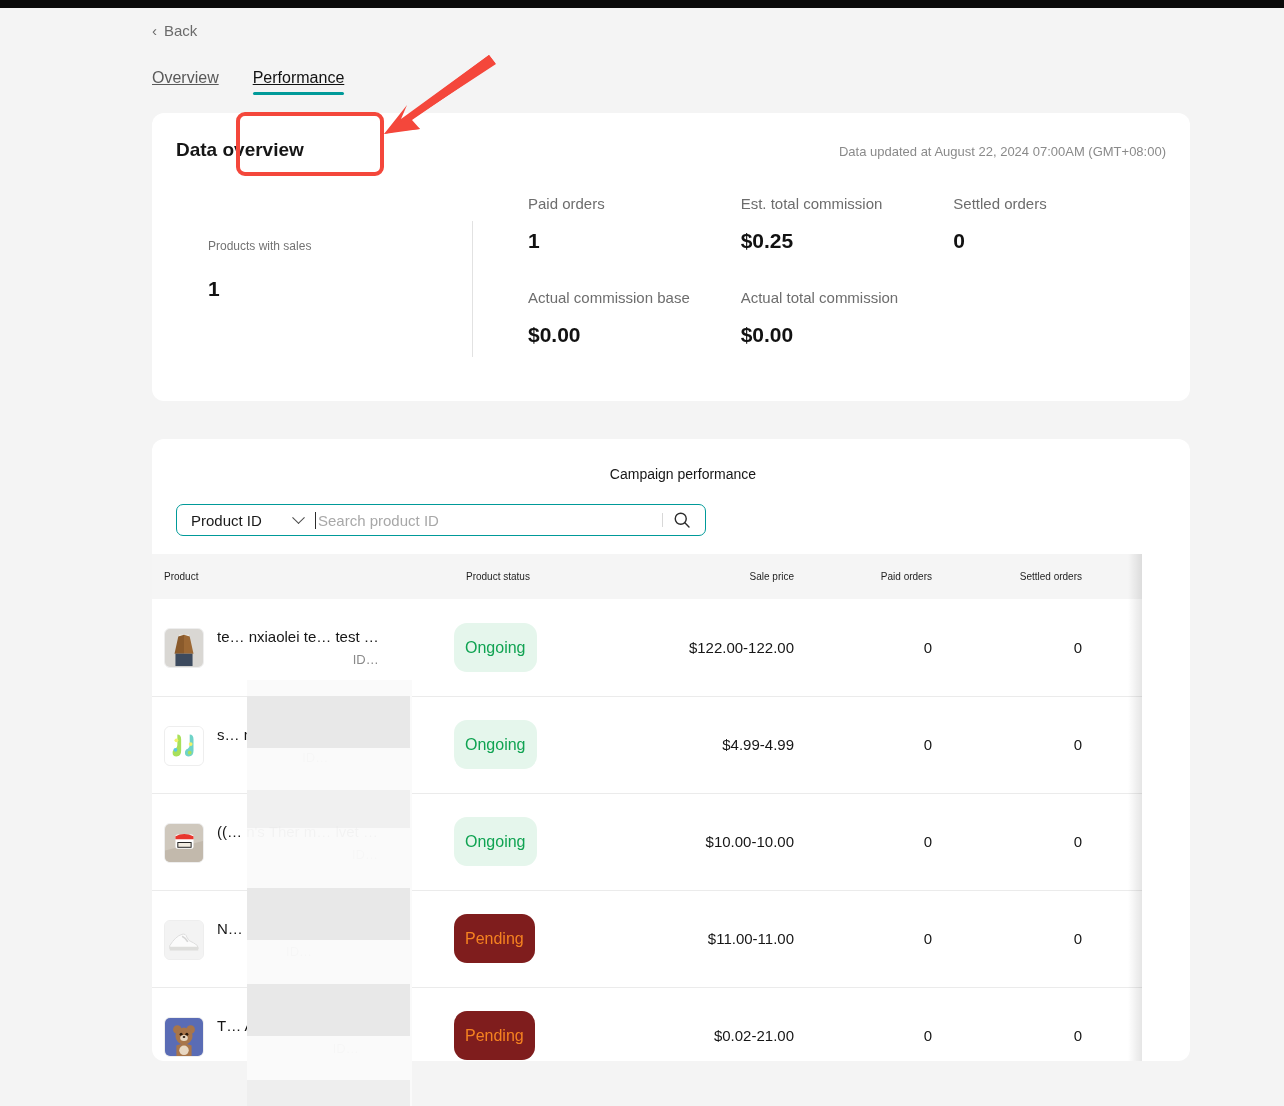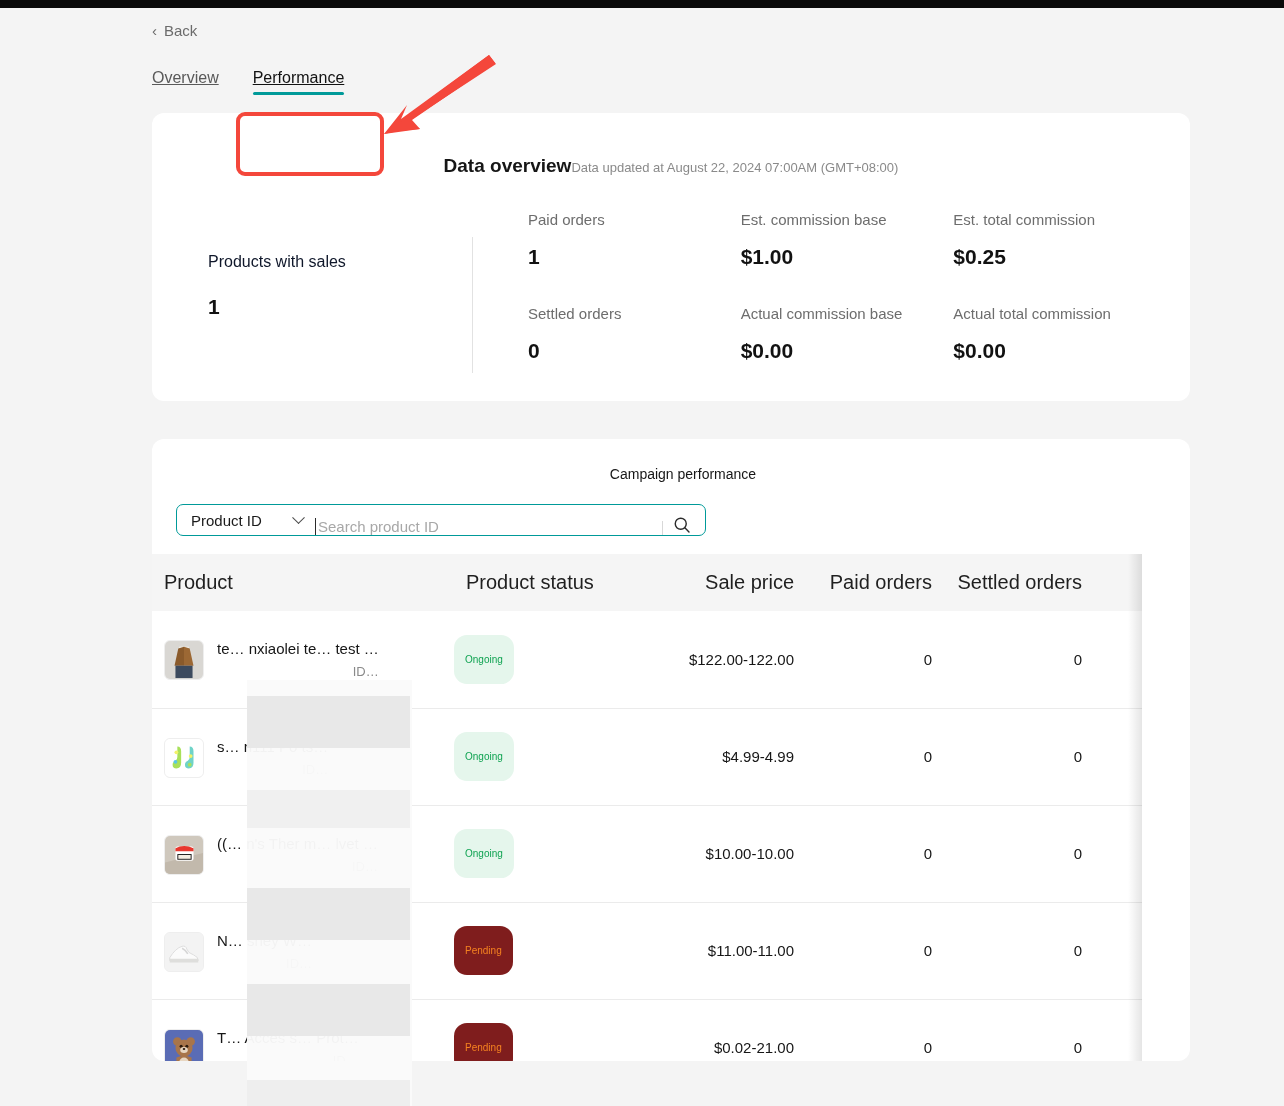--- a/index.html
+++ b/index.html
@@ -39,30 +39,30 @@
     content: ""; position: absolute; left: 0; right: 0; bottom: 3px;
     height: 3px; background: #009a99; border-radius: 2px;
   }
 
   .card {
     background: #fff; border-radius: 12px;
     margin: 0 94px 0 152px; width: 1038px;
   }
 
   .card-overview { margin-top: 15px; height: 288px; padding: 26px 24px 0 24px; position: relative; }
-  .card-head { display: flex; justify-content: center; align-items: baseline; margin-top: 16px; }
+  .card-head { display: flex; justify-content: space-between; align-items: baseline; }
   .card-title { font-size: 19px; font-weight: bold; color: #161616; }
   .updated { font-size: 13px; color: #8a8a8a; }
 
   .ov-body { display: flex; margin-top: 34px; }
   .ov-left {
     width: 296px; display: flex; flex-direction: column;
     justify-content: center; padding-left: 32px; height: 150px;
   }
-  .ov-left .lbl { font-size: 16px; color: #0f172a; }
+  .ov-left .lbl { font-size: 12px; color: #737373; }
   .ov-left .val { font-size: 21px; font-weight: bold; color: #121212; margin-top: 24px; }
   .divider { width: 1px; background: #e2e2e2; height: 136px; align-self: center; }
   .ov-grid { flex: 1; display: grid; grid-template-columns: 1fr 1fr 1fr; row-gap: 0; padding-left: 55px; }
   .metric { padding-bottom: 36px; }
   .metric .lbl { font-size: 15px; color: #6d6d6d; }
   .metric .val { font-size: 21px; font-weight: bold; color: #121212; margin-top: 17px; }
 
   .card-perf { margin-top: 38px; padding: 27px 0 0 0; height: 622px; overflow: hidden; position: relative; }
   .perf-title { font-size: 14px; font-weight: normal; color: #161616; padding-left: 24px; text-align: center; }
 
@@ -72,35 +72,35 @@
     display: flex; align-items: center; background: #fff;
   }
   .sel {
     display: flex; align-items: center; gap: 8px;
     padding: 0 12px 0 14px; font-size: 15px; color: #1a1a1a;
     height: 100%; min-width: 138px; justify-content: space-between;
     cursor: pointer;
   }
   .chev-d { width: 9px; height: 9px; border-right: 1.6px solid #4d4d4d;
             border-bottom: 1.6px solid #4d4d4d; transform: rotate(45deg) translate(-2px,-2px); }
-  .search-input-wrap { flex: 1; display: flex; align-items: flex-end; position: relative; height: 100%; }
+  .search-input-wrap { flex: 1; display: flex; align-items: center; position: relative; height: 100%; }
   .caret { width: 1px; height: 17px; background: #2b2b2b; }
   .search-input {
     border: 0; outline: 0; font-size: 15px; color: #1a1a1a; flex: 1;
     font-family: "Liberation Sans", sans-serif; background: transparent;
     padding-left: 2px;
   }
   .search-input::placeholder { color: #a8a8a8; }
   .vline { width: 1px; height: 14px; background: #d8d8d8; margin-right: 9px; }
   .mag { width: 20px; height: 20px; margin-right: 13px; flex: none; }
 
   .table-clip { position: relative; margin-top: 18px; width: 990px; margin-left: 0; overflow: hidden; }
   .table { width: 1160px; border-collapse: collapse; table-layout: fixed; }
   .table thead th {
-    background: #f5f5f5; font-size: 20px; font-weight: normal; color: #1f1f1f;
+    background: #f5f5f5; font-size: 10px; font-weight: normal; color: #1f1f1f;
     text-align: right; padding: 17px 0; white-space: nowrap;
   }
   .table thead th.l { text-align: left; padding-left: 12px; }
   .table thead th:first-child { padding-left: 12px; }
   .table thead th:last-child { padding-right: 14px; }
   .table tbody td {
     border-bottom: 1px solid #ebebeb; padding: 20px 0; font-size: 15px;
     color: #161616; text-align: right; vertical-align: middle; height: 97px;
   }
   .table tbody td:last-child { padding-right: 14px; }
@@ -115,21 +115,21 @@
   .prod-txt { min-width: 0; }
   .prod-name {
     font-size: 15px; color: #161616; line-height: 21px;
     display: -webkit-box; -webkit-line-clamp: 2; -webkit-box-orient: vertical;
     overflow: hidden; max-width: 232px;
   }
   .prod-id { font-size: 13px; color: #8a8a8a; margin-top: 5px; }
 
   .badge {
     display: inline-block; padding: 16px 11px; border-radius: 13px;
-    font-size: 10px; line-height: 17px;
+    font-size: 16px; line-height: 17px;
   }
   .badge.ongoing { background: #e5f6ec; color: #10a352; }
   .badge.pending { background: #7f1d1d; color: #f58220; }
   .cell-status { text-align: left !important; padding-left: 0 !important; }
 
   .scroll-shadow {
     position: absolute; top: 0; right: 0; width: 14px; height: 100%;
     background: linear-gradient(to left, rgba(0,0,0,0.10), rgba(0,0,0,0));
     pointer-events: none;
   }
@@ -176,24 +176,20 @@
     <div class="ov-body">
       <div class="ov-left">
         <div class="lbl">Products with sales</div>
         <div class="val">1</div>
       </div>
       <div class="divider"></div>
       <div class="ov-grid">
         <div class="metric">
           <div class="lbl">Paid orders</div>
           <div class="val">1</div>
-        </div>
-        <div class="metric">
-          <div class="lbl">Est. commission base</div>
-          <div class="val">$1.00</div>
         </div>
         <div class="metric">
           <div class="lbl">Est. total commission</div>
           <div class="val">$0.25</div>
         </div>
         <div class="metric">
           <div class="lbl">Settled orders</div>
           <div class="val">0</div>
         </div>
         <div class="metric">

